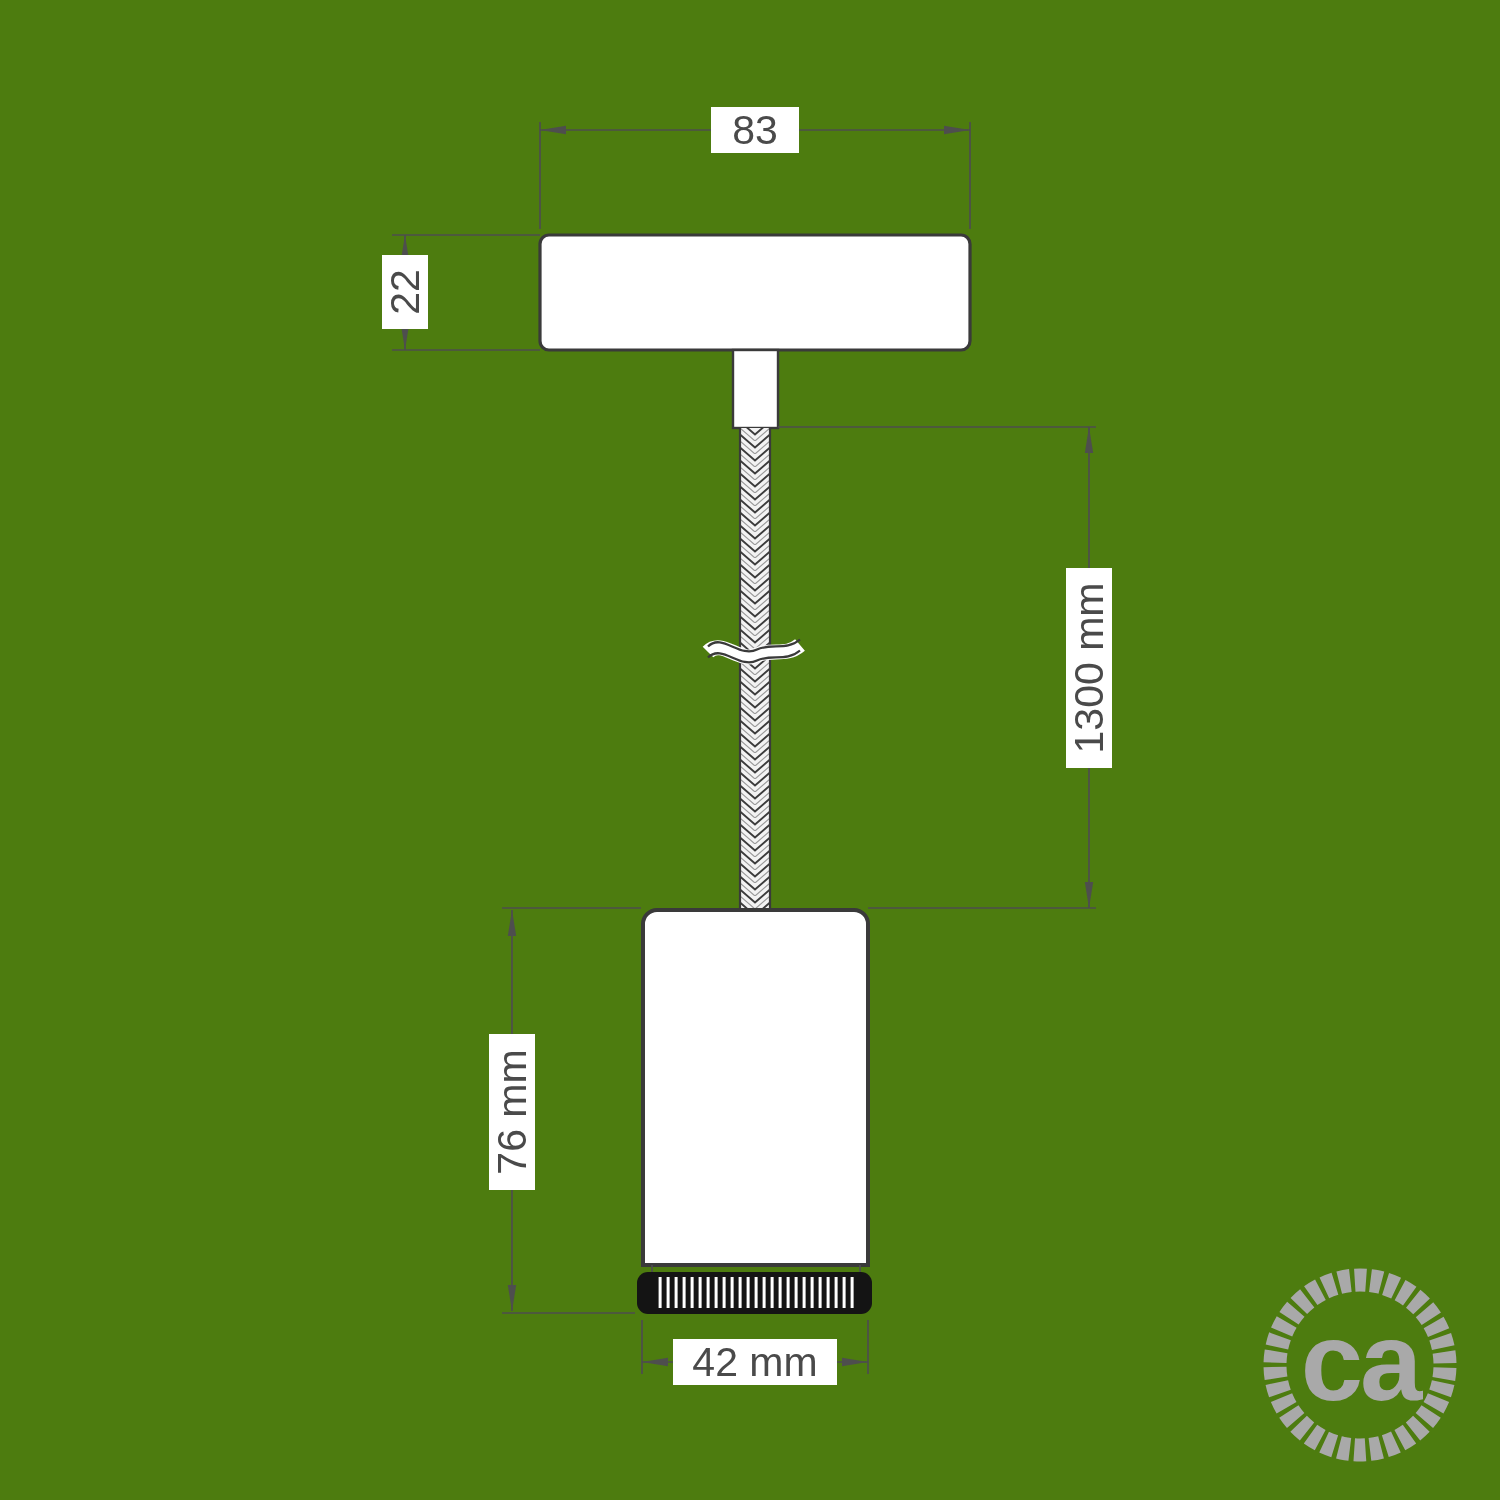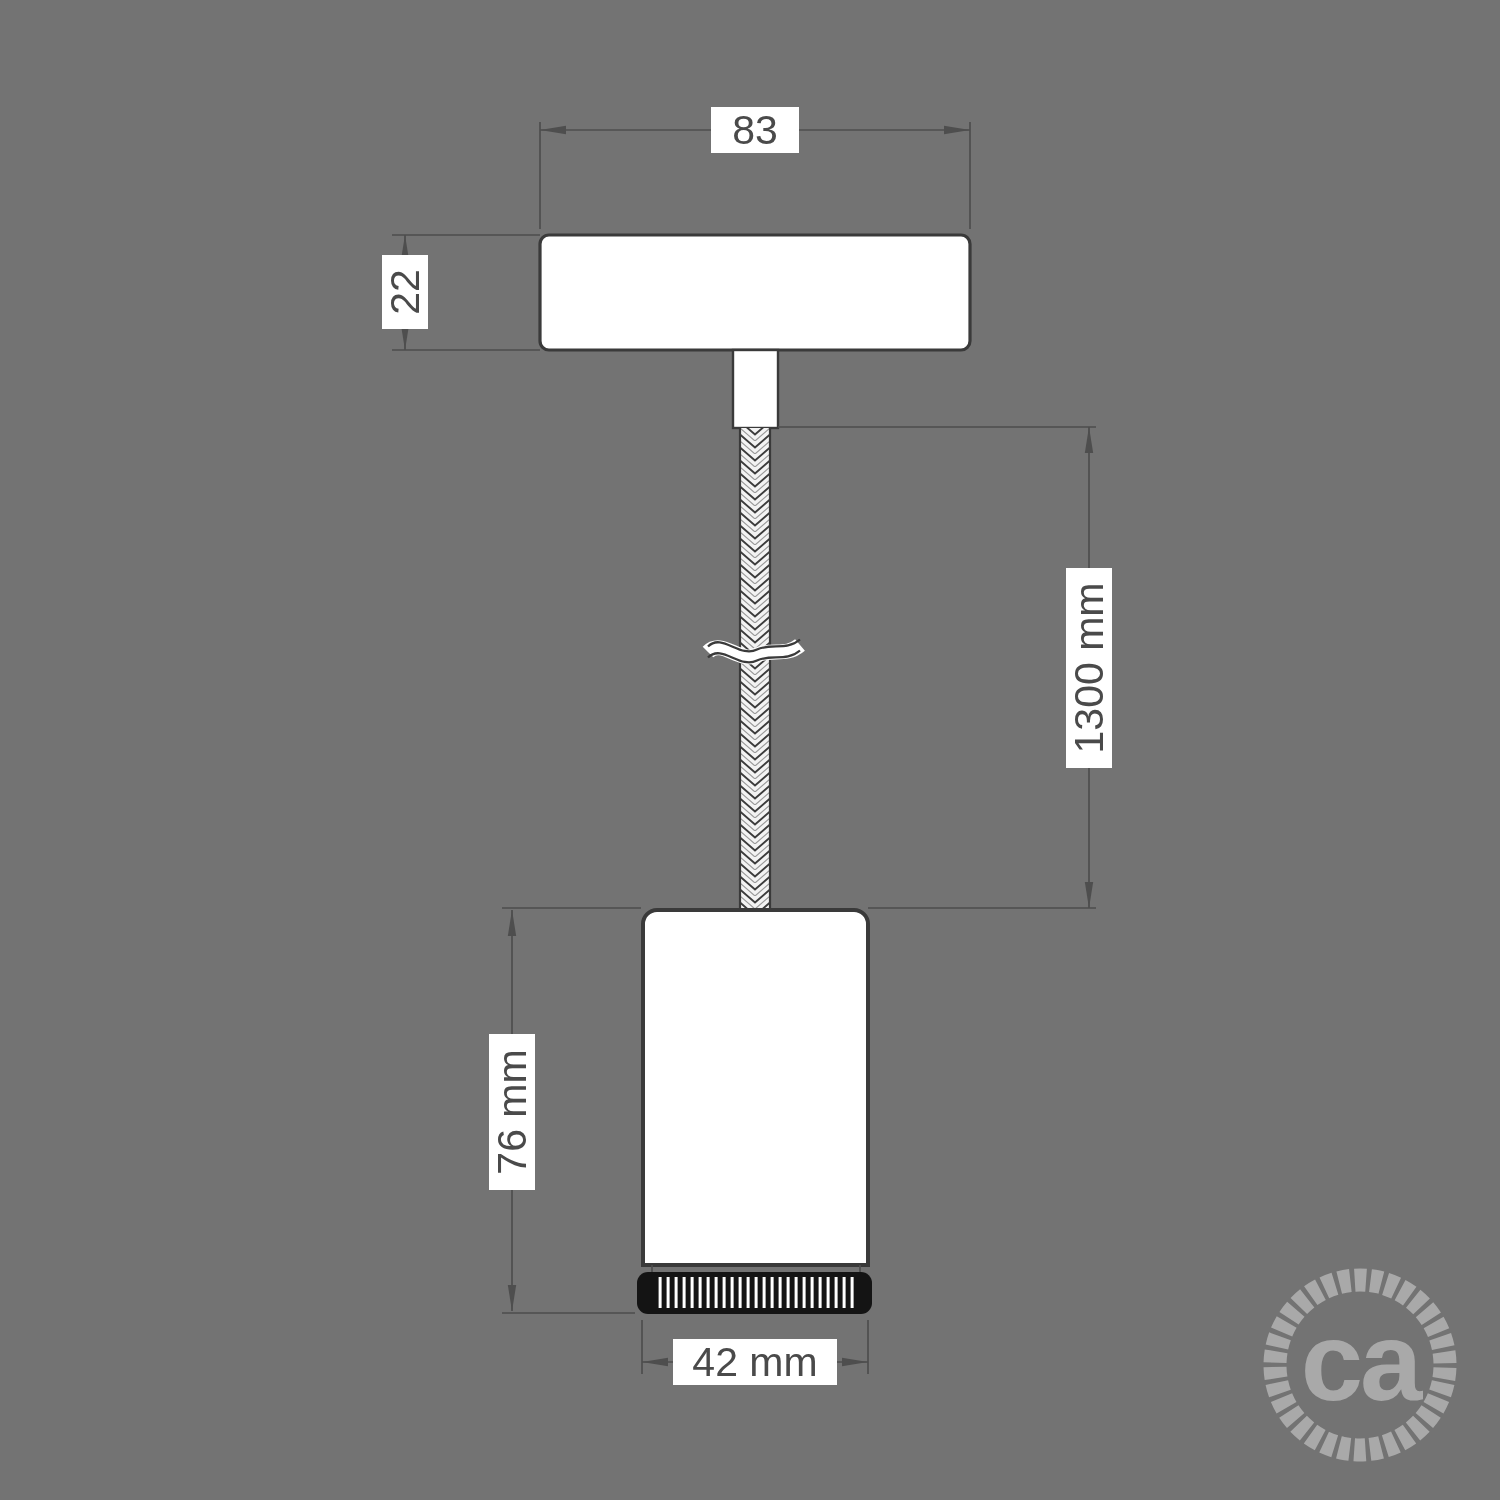--- a/index.html
+++ b/index.html
@@ -1,20 +1,20 @@
 <!DOCTYPE html>
 <html><head>
 <meta charset="utf-8">
 <style>
   html, body { margin: 0; padding: 0; background: #ffffff; }
   .stage {
     position: relative;
     width: 1500px;
     height: 1500px;
-    background: #737373;
+    background: #4d7c0f;
     font-family: "Liberation Sans", sans-serif;
     overflow: hidden;
   }
   svg { display: block; }
   .part-outline   { fill: #ffffff; stroke: #3a3a3a; }
   .dim-stroke     { stroke: #4e4e4e; stroke-width: 1.7; fill: none; }
   .dim-arrow      { fill: #4e4e4e; stroke: none; }
   .dim-text {
     fill: #4a4a4a;
     font-size: 41px;

